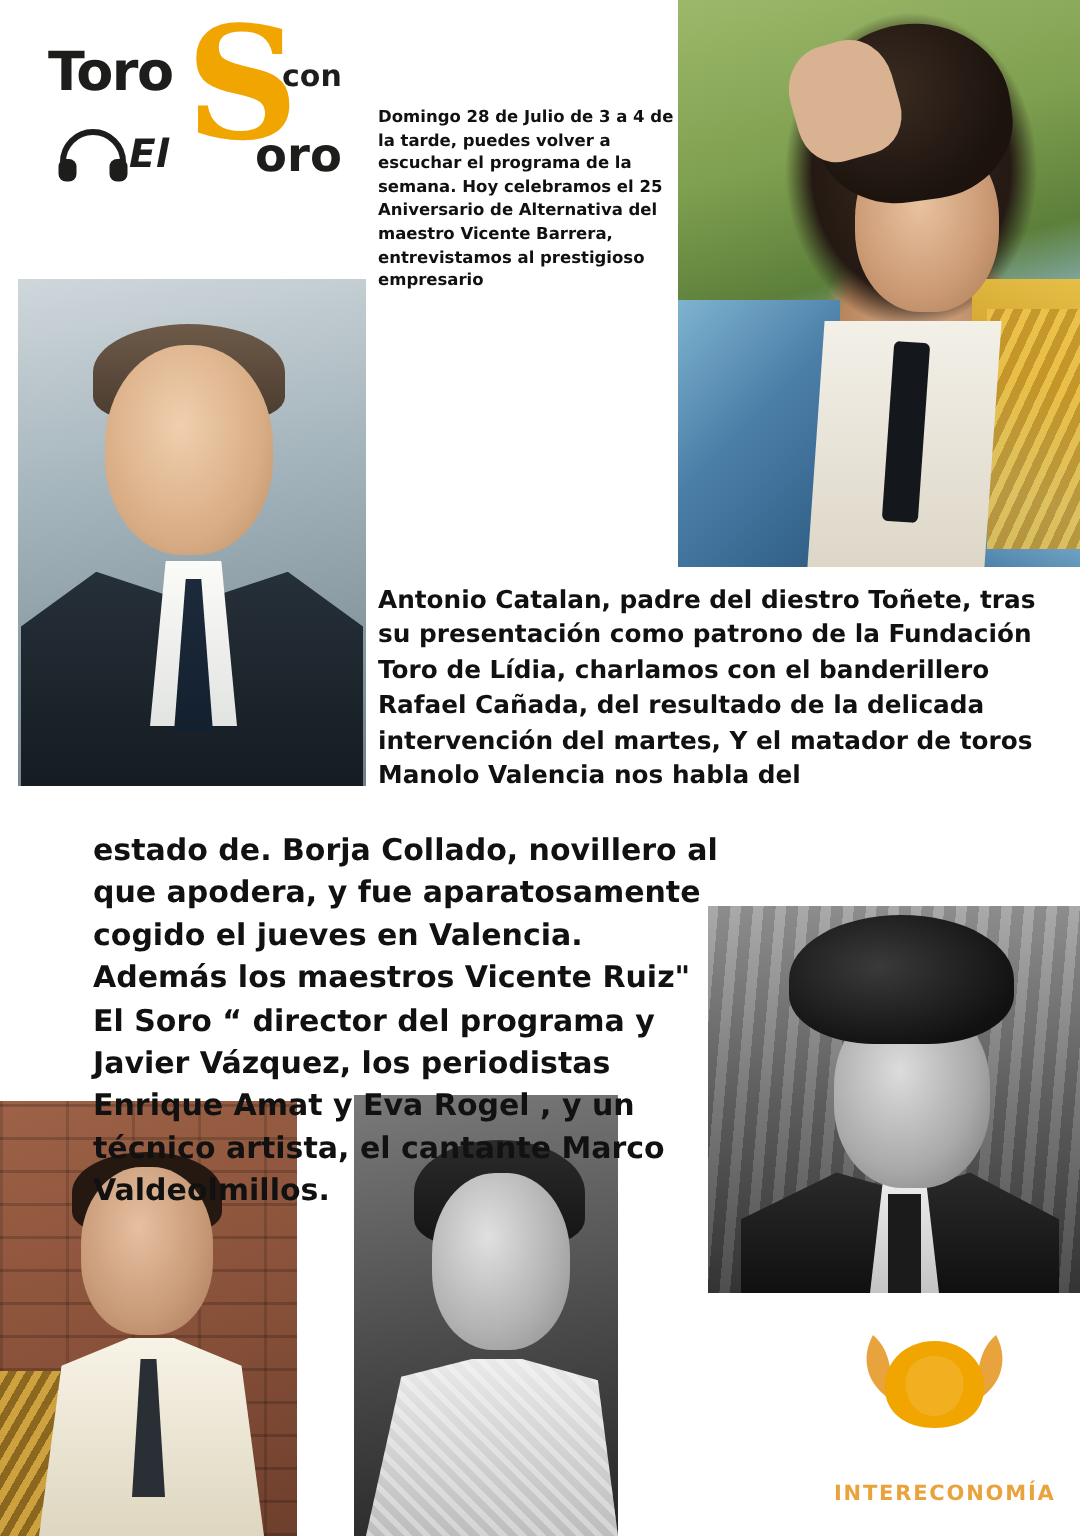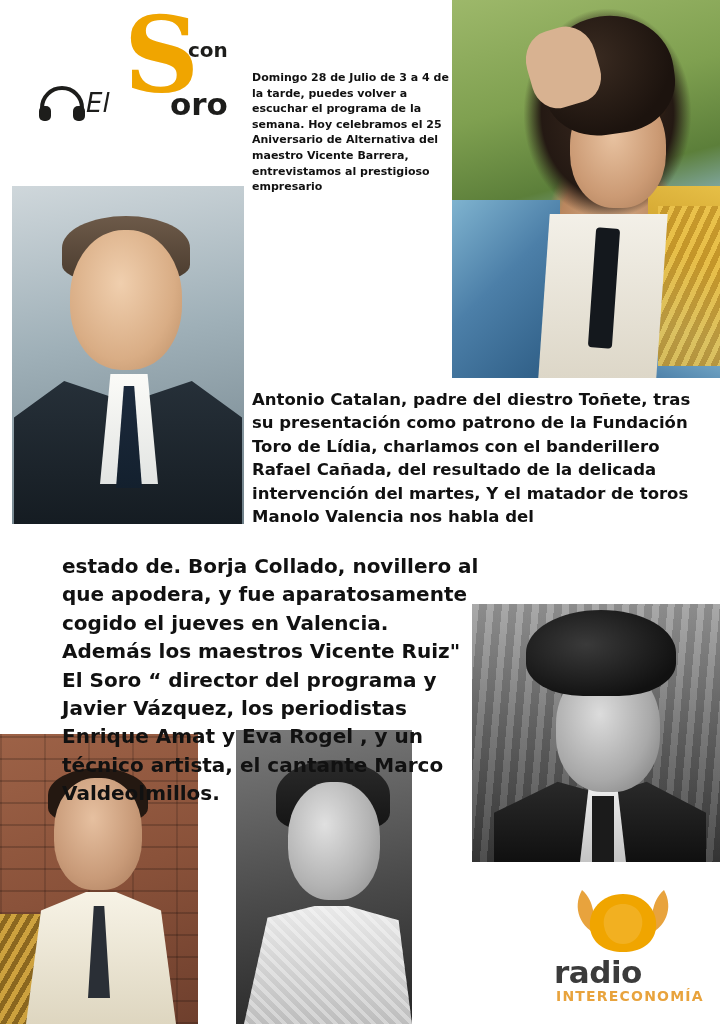--- a/index.html
+++ b/index.html
@@ -50,21 +50,21 @@
     font-family: "DejaVu Sans", sans-serif;
     font-weight: 700;
     font-size: 20px;
     color: #1d1d1b;
   }
   .logo-el {
     position: absolute;
     left: 68px;
     top: 74px;
     font-family: "DejaVu Sans", sans-serif;
-    font-weight: 400;
+    font-weight: 700;
     font-size: 26px;
     color: #1d1d1b;
     font-style: italic;
     text-align: center;
   }
   .logo-soro {
     position: absolute;
     left: 152px;
     top: 72px;
     font-family: "DejaVu Sans", sans-serif;
@@ -339,20 +339,21 @@
     font-weight: 700;
     font-size: 14px;
     letter-spacing: 1.2px;
     color: #e8a33d;
   }
 </style>
 </head>
 <body>
 
 <div class="logo">
+  <span class="logo-toro">Toro</span>
   <span class="logo-bigS">S</span>
   <span class="logo-con">con</span>
   <span class="logo-el">El</span>
   <span class="logo-soro">oro</span>
   <svg class="logo-headphones" viewBox="0 0 48 38">
     <path d="M4 24 A20 20 0 0 1 44 24" fill="none" stroke="#1d1d1b" stroke-width="4"></path>
     <rect x="1" y="22" width="12" height="15" rx="5" fill="#1d1d1b"></rect>
     <rect x="35" y="22" width="12" height="15" rx="5" fill="#1d1d1b"></rect>
   </svg>
 </div>
@@ -414,15 +415,14 @@
 <div class="body-text-2">Antonio Catalan, padre del diestro Toñete, tras su presentación como patrono de la Fundación Toro de Lídia, charlamos con el banderillero Rafael Cañada, del resultado de  la delicada intervención del martes, Y el matador de toros Manolo Valencia nos habla del</div>
 <div class="body-text-3">estado de. Borja Collado, novillero al que apodera,  y fue aparatosamente cogido el jueves en Valencia. Además los maestros Vicente Ruiz" El Soro “ director del programa y Javier Vázquez, los periodistas  Enrique Amat y Eva Rogel , y un técnico artista, el cantante Marco Valdeolmillos.</div>
 
 <div class="radio-logo">
   <svg class="rl-mark" viewBox="0 0 106 70">
     <path d="M12 6 C2 24 10 44 30 52 C22 34 26 18 12 6 Z" fill="#e8a33d"></path>
     <path d="M94 6 C104 24 96 44 76 52 C84 34 80 18 94 6 Z" fill="#e8a33d"></path>
     <path d="M53 10 C74 10 88 26 86 44 C84 60 70 68 53 68 C36 68 22 60 20 44 C18 26 32 10 53 10 Z" fill="#f0a500"></path>
     <path d="M53 20 C66 20 74 30 72 42 C70 54 62 60 53 60 C44 60 36 54 34 42 C32 30 40 20 53 20 Z" fill="#ffffff" opacity="0.13"></path>
   </svg>
-  <span class="rl-word">radio</span>
   <span class="rl-sub">INTERECONOMÍA</span>
 </div>
 
 </body></html>

